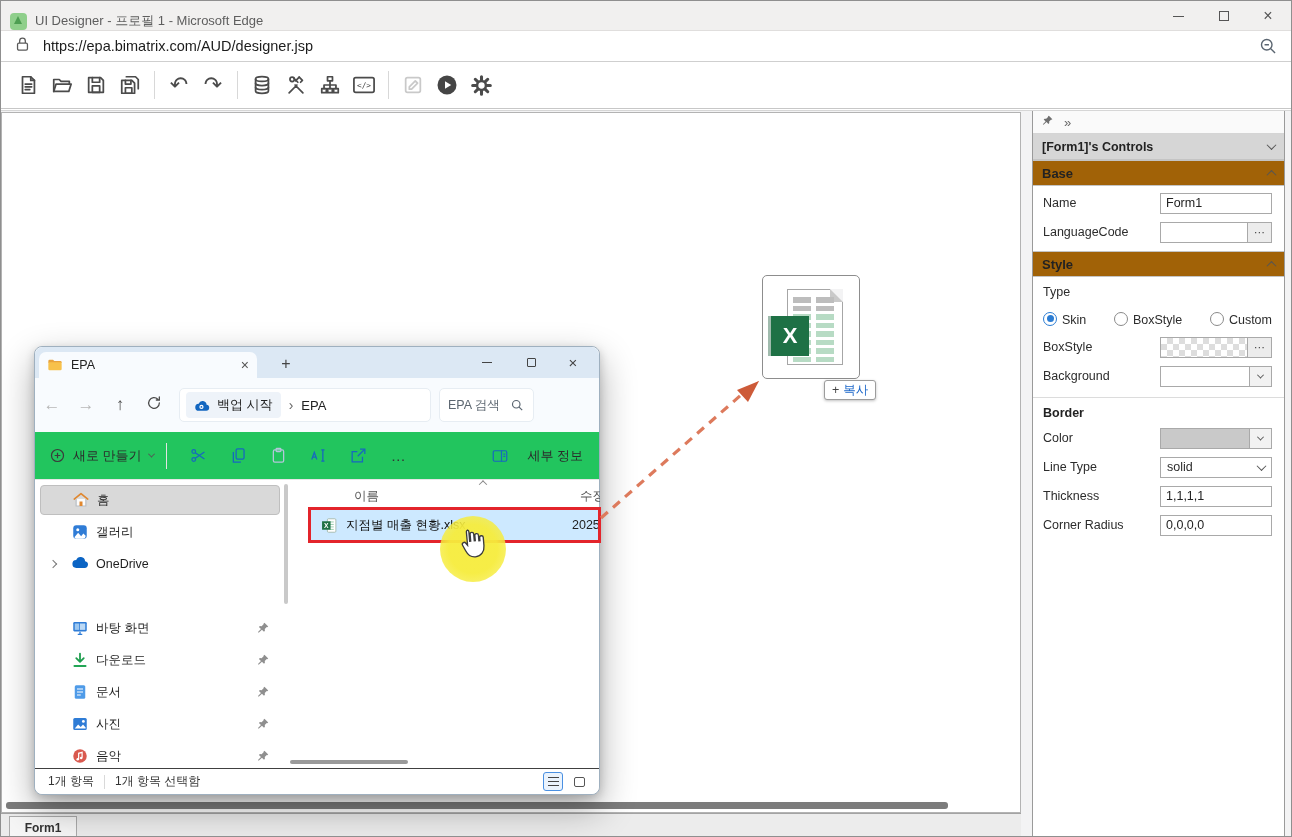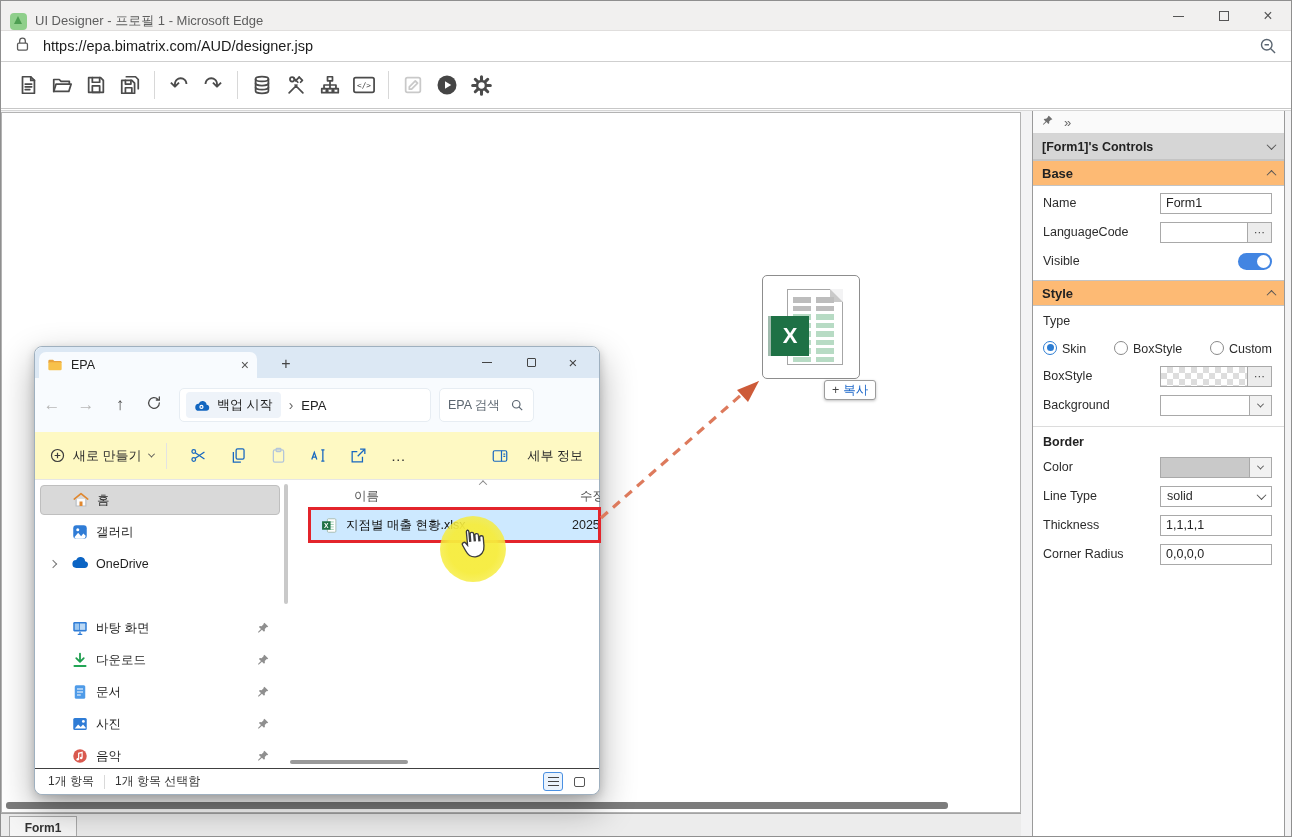--- a/index.html
+++ b/index.html
@@ -49,21 +49,21 @@
   .copybadge{position:absolute;left:822px;top:267px;height:20px;padding:0 7px;background:#fff;border:1px solid #9c9c9c;border-radius:3px;box-shadow:0 1px 3px rgba(0,0,0,.25);display:flex;align-items:center;gap:4px;font-size:12.5px;}
   .copybadge .plus{color:#444;}
   .copybadge .lbl{color:#1a66c9;}
 
   
   .proppanel{position:absolute;left:1031px;top:0px;width:253px;height:728px;background:#fff;border-left:1px solid #9a9a9a;border-right:1px solid #9a9a9a;font-size:12.5px;color:#2c2c2c;}
   .pinrow{height:23px;background:#fafafa;border-bottom:1px solid #d5d5d5;display:flex;align-items:center;gap:10px;padding:0 8px;color:#666;}
   .pinrow .pg{font-size:13px;letter-spacing:1px;}
   .phdr{height:26px;display:flex;align-items:center;padding:0 9px;font-weight:bold;color:#222;border-bottom:1px solid #c4c4c4;}
   .phdr.ctrls{background:#d6d6d6;font-size:12.5px;}
-  .phdr.sect{background:#fdba74;border-top:1px solid #c4c4c4;font-size:13px;}
+  .phdr.sect{background:#a16207;border-top:1px solid #c4c4c4;font-size:13px;}
   .phdr .sp{flex:1;}
   .chv{display:inline-block;width:7px;height:7px;border-right:1.6px solid #555;border-bottom:1.6px solid #555;}
   .chv.down{transform:rotate(45deg) translate(-1px,-1px);}
   .chv.up{transform:rotate(-135deg) translate(-1px,-1px);}
   .prow{display:flex;align-items:center;height:24px;margin-top:5px;padding:0 12px 0 10px;}
   .prow .lab{flex:1;}
   .pctl{width:112px;display:flex;}
   .pinput{width:112px;height:21px;border:1px solid #a9a9a9;background:#fff;font-size:12.5px;padding:0 5px;font-family:inherit;color:#222;}
   .pinput.short{width:88px;}
   .pbtn{width:24px;height:21px;background:#ececec;border:1px solid #a9a9a9;border-left:none;display:flex;align-items:center;justify-content:center;color:#444;font-size:11px;line-height:1;}
@@ -96,21 +96,21 @@
   .ex-max i{display:block;width:9px;height:9px;border:1.2px solid #444;border-radius:1px;}
   .ex-close span{font-size:15px;}
   .ex-nav{position:absolute;left:0;top:31px;width:100%;height:54px;background:#f8fbfe;display:flex;align-items:center;}
   .nav-ar{width:34px;text-align:center;font-size:17px;color:#4a4a4a;}
   .nav-ar.dis{color:#b7b7b7;}
   .crumbbox{margin-left:8px;width:252px;height:34px;background:#fff;border:1px solid #e7edf3;border-radius:5px;display:flex;align-items:center;padding:0 6px;}
   .crumb-pill{display:flex;align-items:center;gap:6px;background:#eef3f9;border-radius:4px;height:26px;padding:0 8px;}
   .crumb-sep{margin:0 8px;color:#666;font-size:14px;}
   .searchbox{margin-left:8px;width:95px;height:34px;background:#fff;border:1px solid #e7edf3;border-radius:5px;display:flex;align-items:center;padding:0 8px;}
   .searchbox .stext{flex:1;width:48px;overflow:hidden;white-space:nowrap;color:#5c6670;font-size:12.5px;}
-  .ex-cmdbar{position:absolute;left:0;top:85px;width:100%;height:48px;background:#fef9c3;border-bottom:1px solid #e6e6e6;display:flex;align-items:center;}
+  .ex-cmdbar{position:absolute;left:0;top:85px;width:100%;height:48px;background:#22c55e;border-bottom:1px solid #e6e6e6;display:flex;align-items:center;}
   .cmd-new{display:flex;align-items:center;gap:7px;margin-left:14px;color:#2b2b2b;}
   .cmd-new .chv{width:5px;height:5px;border-color:#555;}
   .cmd-sep{width:1px;height:26px;background:#e3e3e3;margin:0 12px;}
   .cmd-ic{width:40px;display:flex;justify-content:center;}
   .cmd-more{width:40px;text-align:center;color:#333;font-size:15px;letter-spacing:1px;}
   .cmd-details{margin-left:auto;margin-right:16px;display:flex;align-items:center;gap:18px;color:#2b2b2b;}
   .ex-body{position:absolute;left:0;top:133px;width:100%;height:290px;background:#fff;}
   .ex-side{position:absolute;left:0;top:0;width:248px;height:100%;}
   .side-item{position:absolute;left:5px;width:240px;height:30px;border-radius:4px;display:flex;align-items:center;}
   .side-item.sel{background:#d9d9d9;border:1px solid #bfbfbf;}
@@ -328,26 +328,20 @@
         <span class="lab">Name</span>
         <input class="pinput" value="Form1" style="">
       </div>
       <div class="prow">
         <span class="lab">LanguageCode</span>
         <span class="pctl">
           <input class="pinput short" value="" style="">
           <span class="pbtn">⋯</span>
         </span>
       </div>
-      <div class="prow">
-        <span class="lab">Visible</span>
-        <span class="toggle">
-            <i></i>
-          </span>
-      </div>
       <div style="height:7px"></div>
       <div class="phdr sect">
         <span>Style</span>
           <span class="sp"></span>
           <i class="chv up"></i>
       </div>
       <div class="prow" style="height:20px">
         <span class="lab">Type</span>
       </div>
       <div class="radios">

